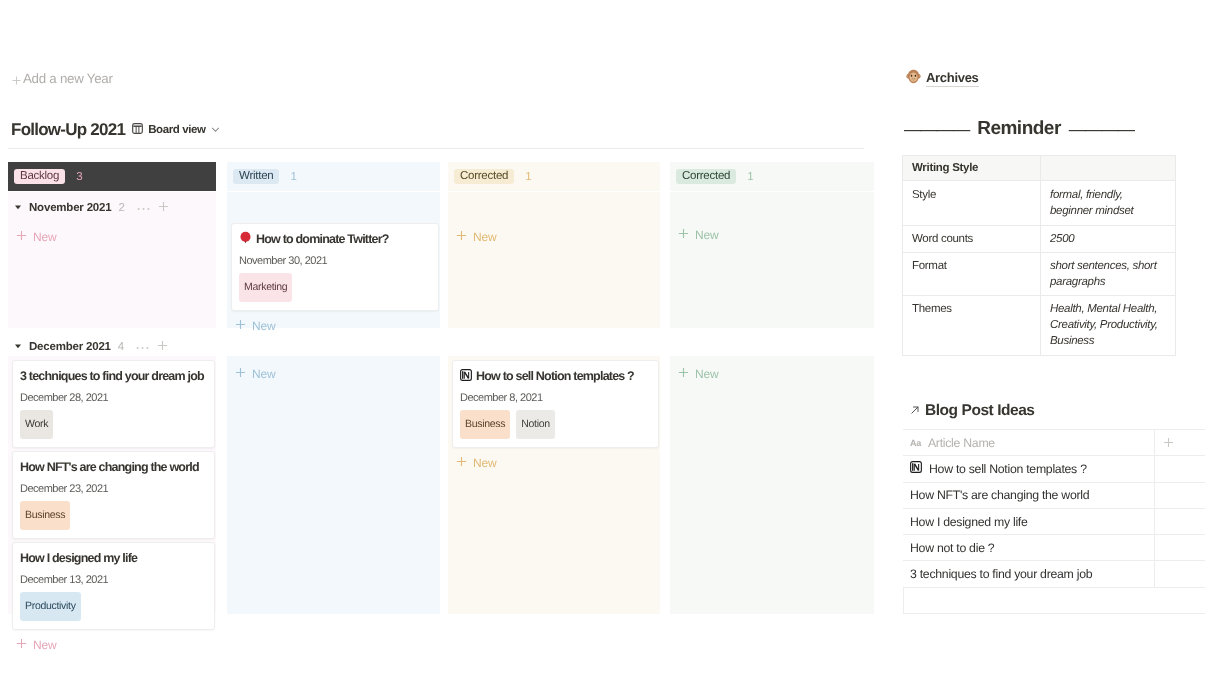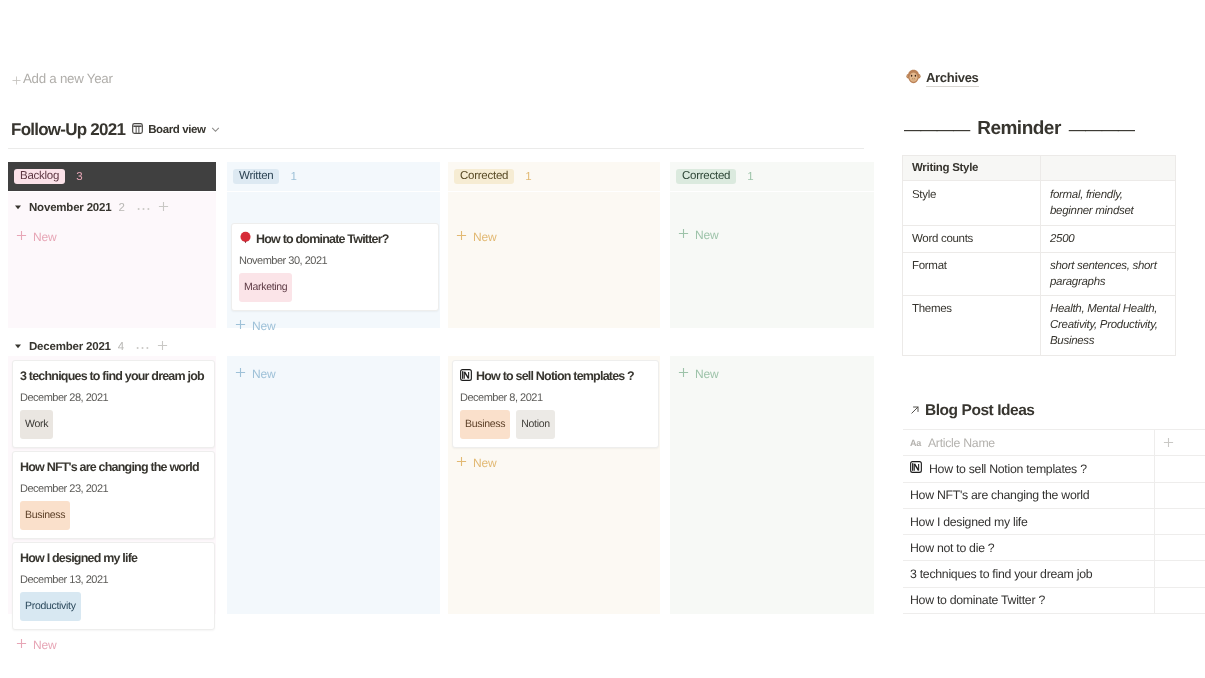--- a/index.html
+++ b/index.html
@@ -411,21 +411,18 @@
           </div>
           <div class="c2"></div>
         </div>
         <div class="bpi-row">
           <div class="c1">
             <span>3 techniques to find your dream job</span>
           </div>
           <div class="c2"></div>
         </div>
         <div class="bpi-row">
-          <div class="c1">
-            <span>How to dominate Twitter ?</span>
-          </div>
           <div class="c2"></div>
         </div>
       </div>
   </div>
 
 </div>
 
 </body></html>

